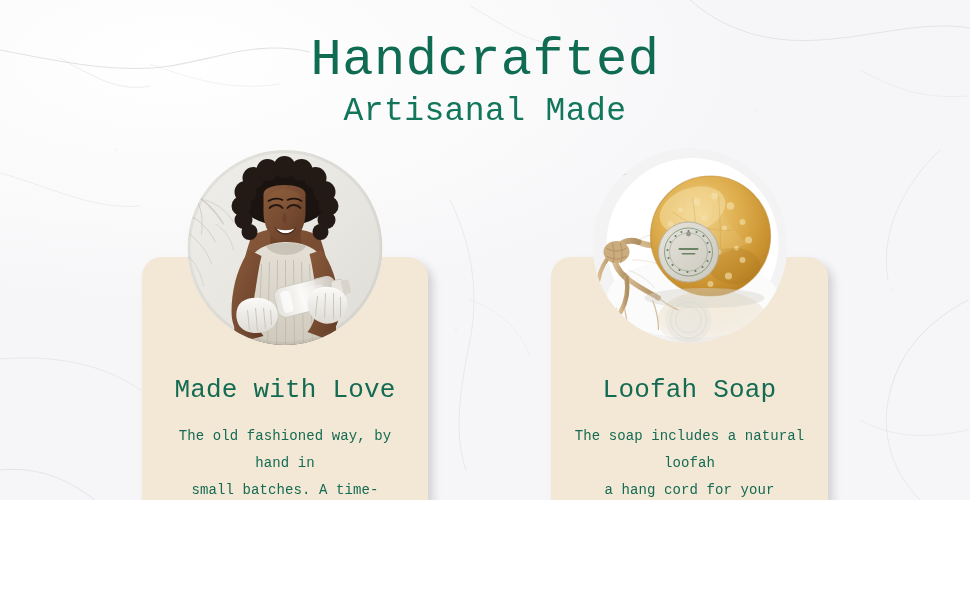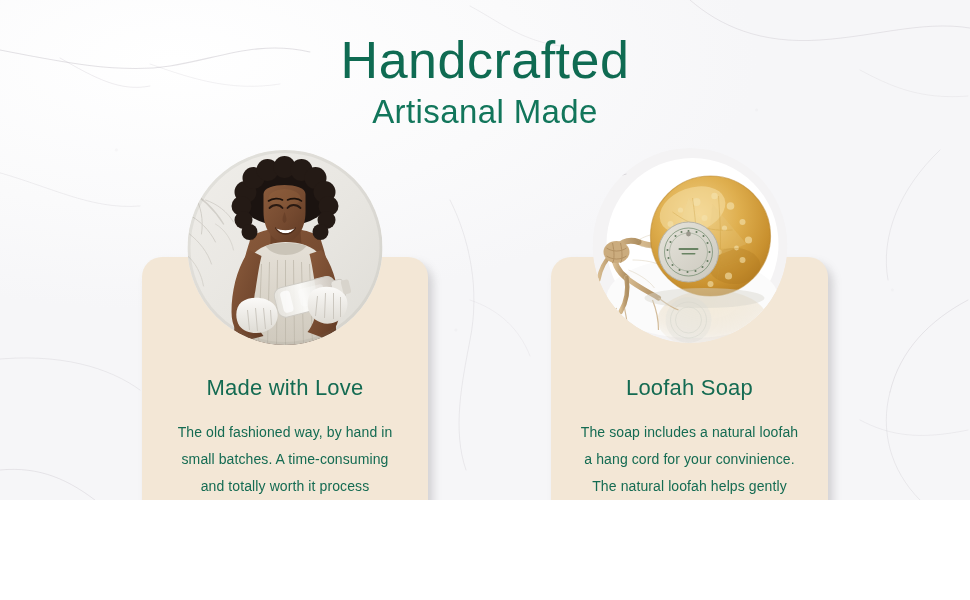--- a/index.html
+++ b/index.html
@@ -8,20 +8,21 @@
     width:970px; height:600px;
     font-family:"Liberation Sans", sans-serif;
     overflow:hidden;
   }
 
   #banner{
     position:relative;
     width:970px; height:500px;
     background:#fef9c3;
     overflow:hidden;
+    font-family:Liberation Mono, monospace;
   }
 
   
   .marble-base{
     position:absolute; inset:0;
     background:
       radial-gradient(ellipse 60% 50% at 18% 12%, #ffffff 0%, #fafafb 60%, #f6f6f8 100%),
       radial-gradient(ellipse 70% 60% at 85% 80%, #fdfdfe 0%, #f4f4f6 70%, #eeeef1 100%),
       linear-gradient(135deg,#ffffff 0%,#f9f9fa 40%,#f3f3f6 70%,#fafafb 100%);
   }
@@ -72,21 +73,21 @@
     background:#f3e7d6;
     border-radius:20px;
     box-shadow:5px 6px 9px rgba(120,115,120,.28);
     padding:118px 16px 24px;
     text-align:center;
   }
   .feature.left  .card{ min-height:283px; }
   .feature.right .card{ min-height:283px; }
 
   .card-title{
-    font-size:22px;
+    font-size:26px;
     font-weight:400;
     letter-spacing:.2px;
     color:#146b52;
     margin-bottom:18px;
   }
   .card-body{
     font-size:14px;
     line-height:1.92;
     color:#146b52;
     letter-spacing:.1px;

